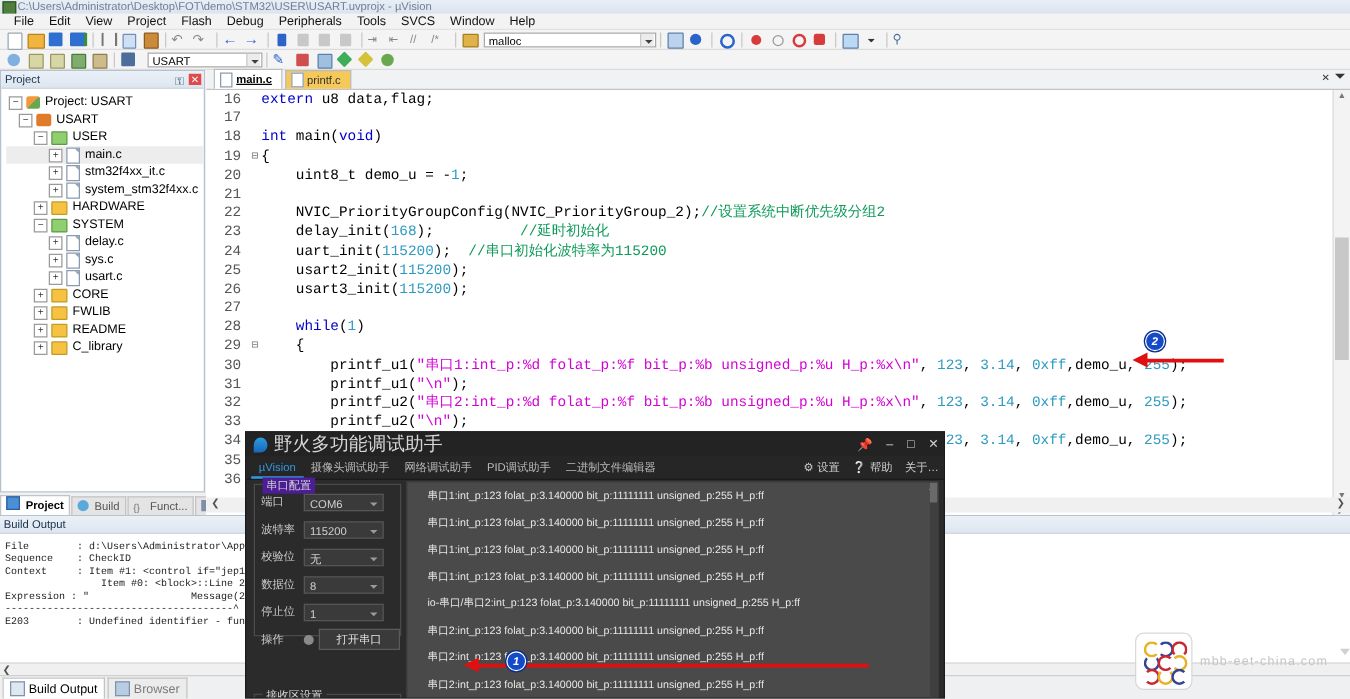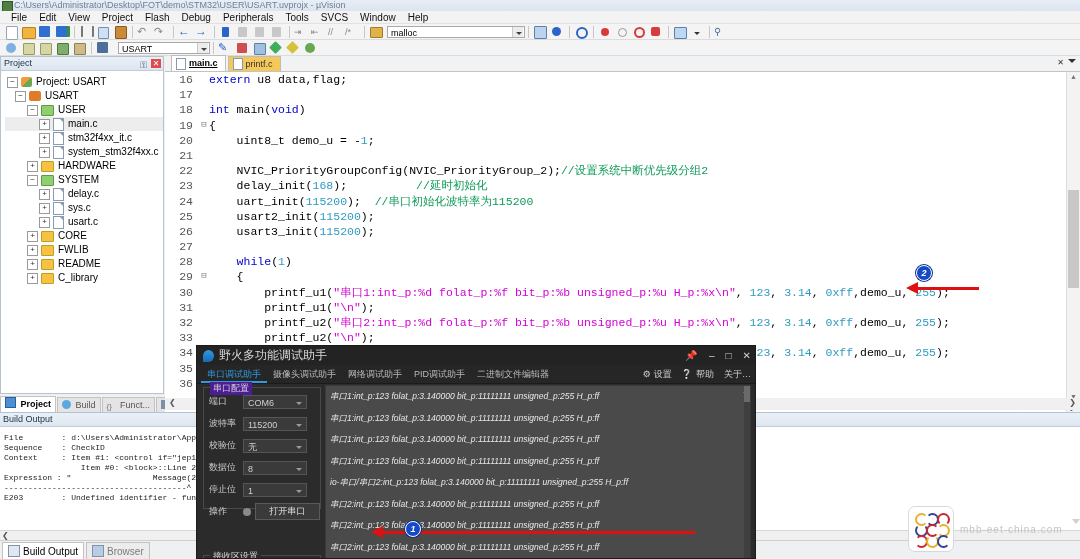--- a/index.html
+++ b/index.html
@@ -134,21 +134,21 @@
     border-top:6.5px solid transparent;border-bottom:6.5px solid transparent;border-right:12px solid #e01010;}
   .marker{position:absolute;width:14px;height:14px;border-radius:50%;background:#1449c8;color:#fff;
     font-size:9px;font-weight:bold;line-height:14px;text-align:center;border:1px solid #fff;
     font-style:italic;box-shadow:0 0 0 1px #0a2f8a;}
 
   
   .dlg{position:absolute;left:196px;top:345px;width:560px;height:214px;background:#2b2b2b;
     border:1px solid #1b1b1b;box-sizing:border-box;color:#cfcfcf;overflow:hidden;}
   .dlghdr{height:19px;background:#232323;display:flex;align-items:center;padding-left:6px;position:relative;}
   .dlghdr .flame{width:11px;height:12px;margin-right:5px;position:relative;}
-  .dlghdr .ttl{font-size:12px;color:#d6d6d6;}
+  .dlghdr .ttl{font-size:15px;color:#d6d6d6;}
   .dlghdr .wbtns{position:absolute;right:4px;top:0;height:19px;display:flex;align-items:center;gap:11px;color:#cfcfcf;font-size:10px;}
   .dlgtabs{height:18px;background:#262626;display:flex;align-items:center;padding-left:4px;position:relative;
     border-bottom:1px solid #1b1b1b;}
   .dtab{font-size:9px;padding:0 6px;color:#b9b9b9;height:18px;line-height:18px;}
   .dtab.act{color:#2f9ae0;border-bottom:2px solid #2f9ae0;box-sizing:border-box;}
   .dlgtabs .rgt{position:absolute;right:4px;top:0;height:18px;display:flex;align-items:center;gap:10px;font-size:9px;color:#cccccc;}
   .dlgtabs .rgt span.g{display:inline-flex;align-items:center;gap:3px;}
 
   .dlgbody{position:absolute;left:0;top:37px;width:560px;height:177px;}
   .cfgbox{position:absolute;left:6px;top:4px;width:116px;height:120px;border:1px solid #4a4a4a;}
@@ -161,21 +161,21 @@
     border-right:3px solid transparent;border-top:3px solid #9a9a9a;}
   .dbtn{width:64px;height:15px;background:#3a3a3a;border:1px solid #5a5a5a;font-size:9px;color:#e2e2e2;
     text-align:center;line-height:15px;}
   .ledoff{width:8px;height:8px;border-radius:50%;background:#8a8a8a;margin-right:4px;}
 
   .recvbox{position:absolute;left:6px;top:172px;width:116px;height:40px;border:1px solid #4a4a4a;}
   .recvbox .legend{position:absolute;left:6px;top:-6px;background:#2b2b2b;padding:0 3px;font-size:9px;color:#d4d4d4;}
 
   .outbox{position:absolute;left:128px;top:2px;width:424px;height:175px;background:#4a4a4a;border:1px solid #3a3a3a;
     overflow:hidden;font-size:8.5px;color:#e8e8e8;}
-  .outline{height:21.5px;line-height:21.5px;white-space:nowrap;padding-left:4px;font-style:italic;}
+  .outline{height:21.5px;line-height:21.5px;white-space:nowrap;padding-left:16px;}
   .outbox .osb{position:absolute;right:0;top:0;width:6px;height:175px;background:#3f3f3f;}
   .outbox .osb .oth{position:absolute;left:0;top:0;width:6px;height:16px;background:#6a6a6a;}
   .outbox .oup{position:absolute;right:1px;top:1px;font-size:7px;color:#bbb;}
 
   
   .wm{position:absolute;left:908px;top:505px;width:168px;height:48px;
     display:flex;align-items:center;opacity:.97;}
   .wm .wmlogo{width:44px;height:44px;background:#fff;border:1px solid #d8d8d8;border-radius:7px;position:relative;overflow:hidden;}
   .wm .wmtxt{margin-left:6px;}
   .wm .wmcn{font-size:22px;color:#b9b9b9;letter-spacing:1px;line-height:22px;font-family:"DejaVu Sans",sans-serif;}
@@ -464,21 +464,21 @@
       <span class="flame" style="background:linear-gradient(#2f9ae0,#1668b8);border-radius:50% 50% 50% 0;"></span>
       <span class="ttl">野火多功能调试助手</span>
       <span class="wbtns">
         <span>📌</span>
         <span>–</span>
         <span>□</span>
         <span>✕</span>
       </span>
     </div>
     <div class="dlgtabs">
-      <div class="dtab act">串口调试助手</div>
+      <div class="dtab act">µVision</div>
       <div class="dtab">摄像头调试助手</div>
       <div class="dtab">网络调试助手</div>
       <div class="dtab">PID调试助手</div>
       <div class="dtab">二进制文件编辑器</div>
       <span class="rgt">
         <span class="g">
           <span>⚙</span>
           <span>设置</span>
         </span>
         <span class="g">

